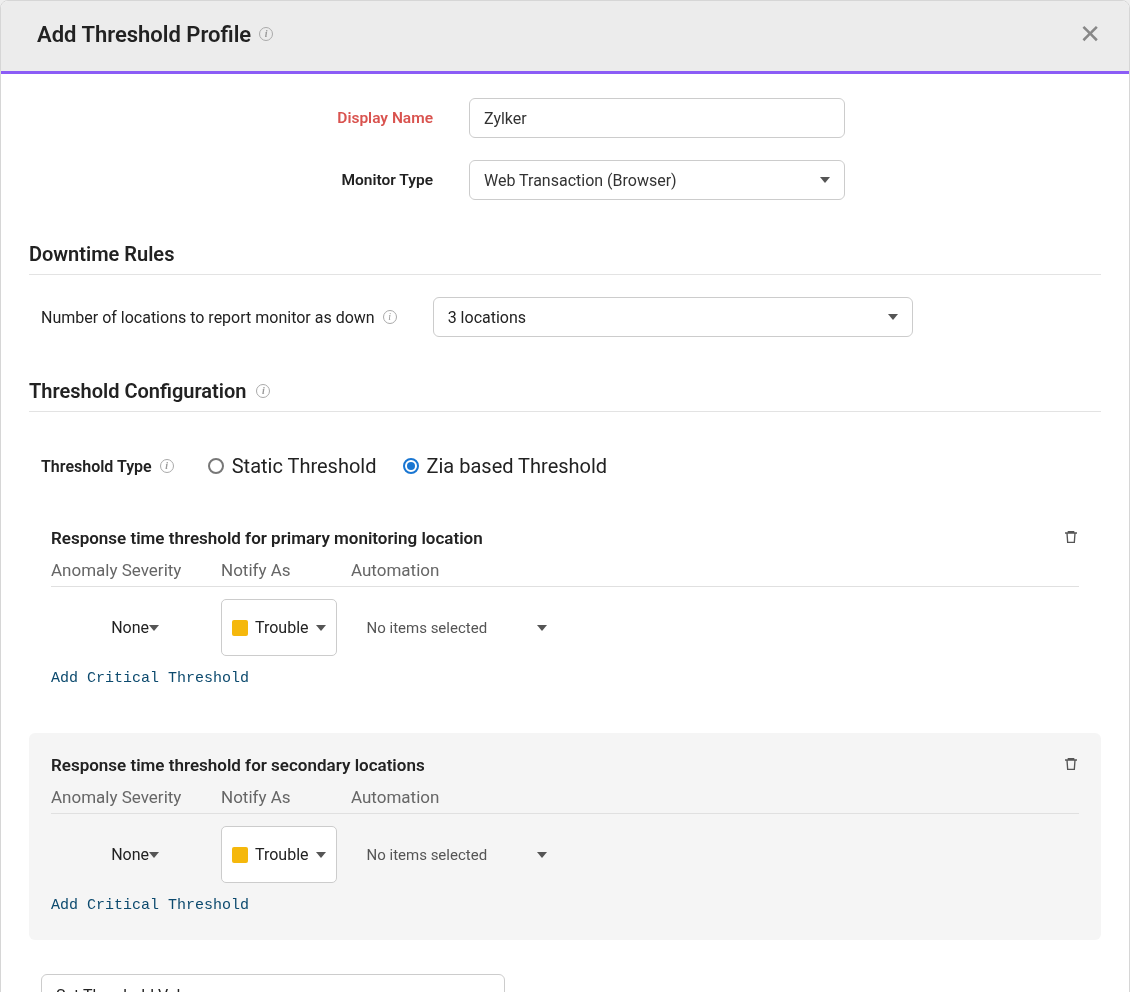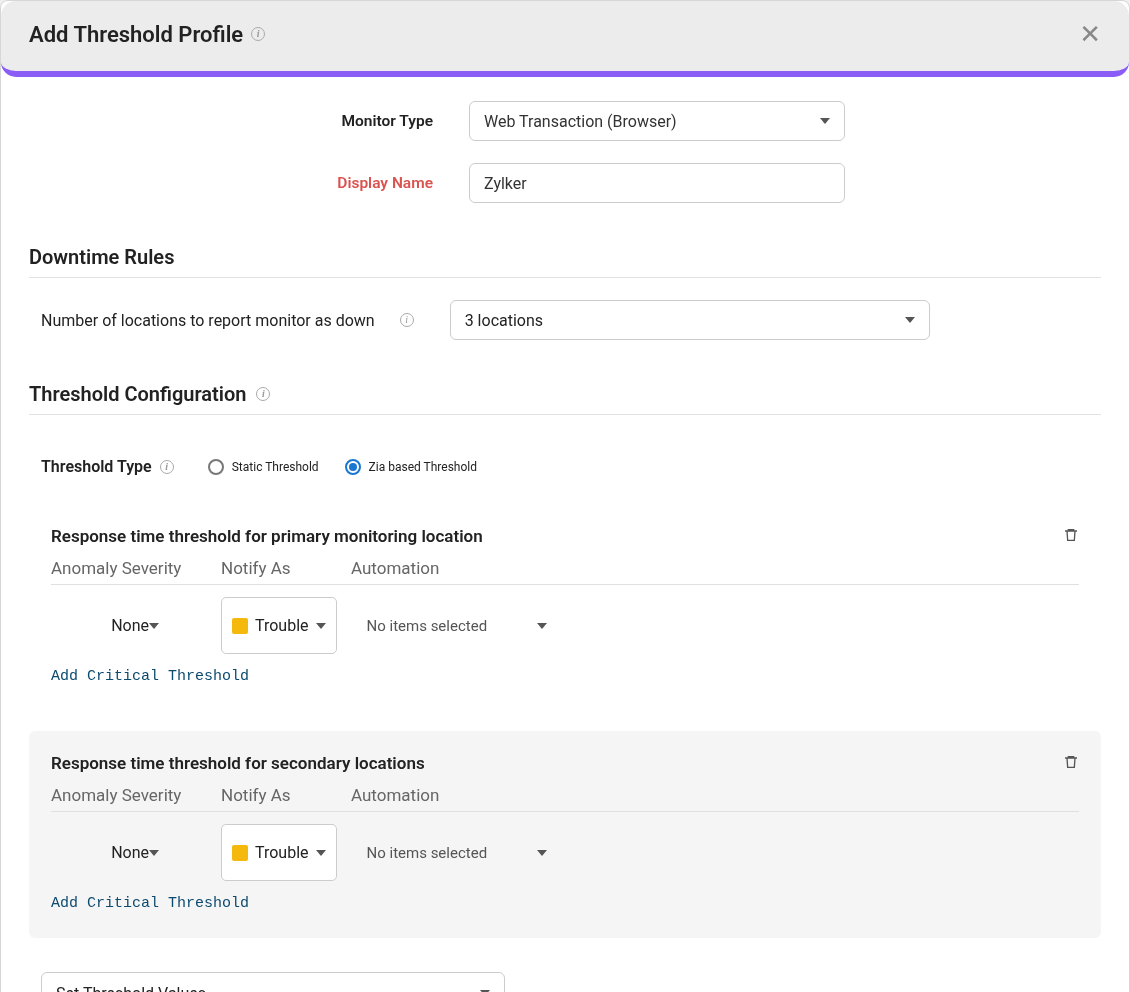--- a/index.html
+++ b/index.html
@@ -14,26 +14,25 @@
     background: #fff;
     width: 1130px;
     min-height: 992px;
     margin: 0 auto;
     border: 1px solid #d6d6d6;
     border-radius: 8px;
     overflow: hidden;
   }
   .modal-header {
     background: #ececec;
-    padding: 20px 28px 24px 28px;
+    padding: 20px 28px 24px 36px;
     display: flex;
     align-items: center;
     justify-content: space-between;
-    border-bottom: 6px solid #8b5cf6;
-    border-radius: 15px;
+    border-bottom: 3px solid #8b5cf6;
   }
   .modal-title {
     font-size: 22px;
     font-weight: 600;
     display: flex;
     align-items: center;
     gap: 8px;
   }
   .info-icon {
     display: inline-block;
@@ -109,21 +108,21 @@
     align-items: center;
     gap: 36px;
     margin-bottom: 10px;
   }
   .locations-label {
     font-size: 16px;
     font-weight: 400;
     padding-left: 12px;
     display: flex;
     align-items: center;
-    gap: 25px;
+    gap: 8px;
   }
   .locations-select {
     width: 480px;
     height: 40px;
     border: 1px solid #ccc;
     border-radius: 6px;
     padding: 8px 14px;
     background: #fff;
     display: flex;
     align-items: center;
@@ -142,21 +141,21 @@
     font-weight: 600;
     font-size: 16px;
     display: flex;
     align-items: center;
     gap: 8px;
   }
   .radio-group {
     display: flex;
     align-items: flex-start;
     gap: 26px;
-    font-size: 12px;
+    font-size: 20px;
   }
   .radio-item {
     display: flex;
     align-items: center;
     gap: 8px;
     cursor: pointer;
   }
   .radio {
     width: 16px; height: 16px;
     border: 2px solid #777;
@@ -284,31 +283,31 @@
     <div class="modal-title">
       <span>Add Threshold Profile</span>
       <span class="info-icon">i</span>
     </div>
     <div class="close-x">✕</div>
   </div>
 
   <div class="modal-body">
 
     <div class="form-row">
+      <div class="form-label label-danger">Display Name</div>
+      <div class="text-input">
+        <span>Zylker</span>
+      </div>
+    </div>
+
+    <div class="form-row">
       <div class="form-label">Monitor Type</div>
       <div class="select">
         <span>Web Transaction (Browser)</span>
         <span class="caret"></span>
-      </div>
-    </div>
-
-    <div class="form-row">
-      <div class="form-label label-danger">Display Name</div>
-      <div class="text-input">
-        <span>Zylker</span>
       </div>
     </div>
 
     <div class="section-title">
       <span>Downtime Rules</span>
     </div>
     <hr class="section-hr">
 
     <div class="locations-row">
       <div class="locations-label">

